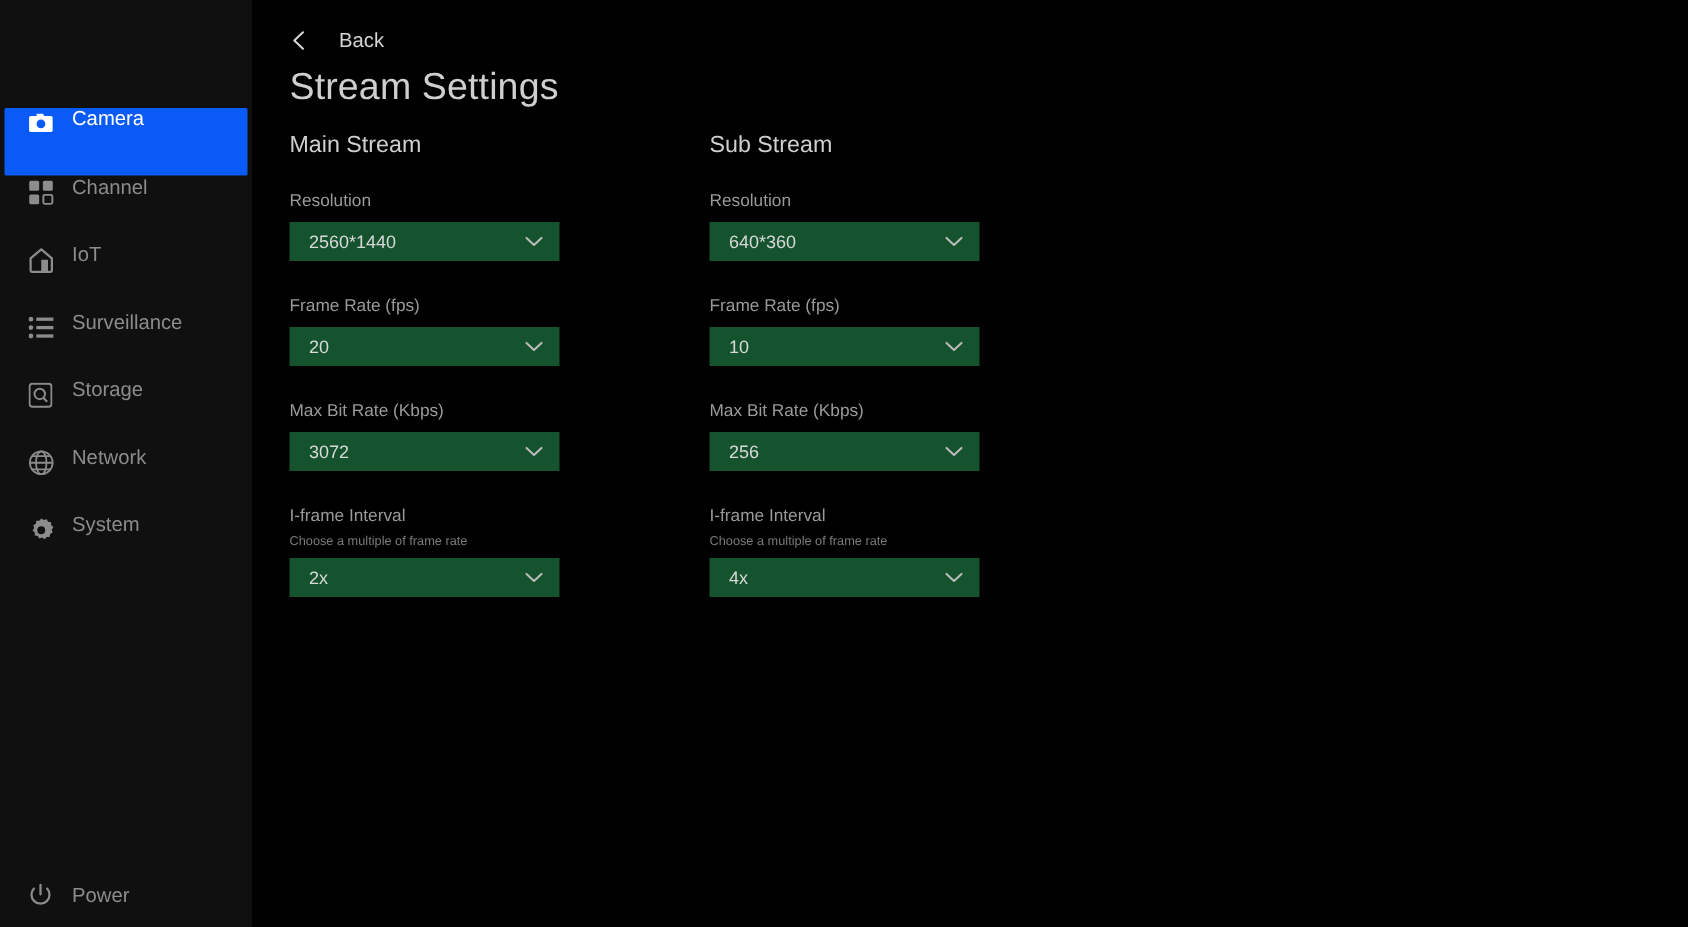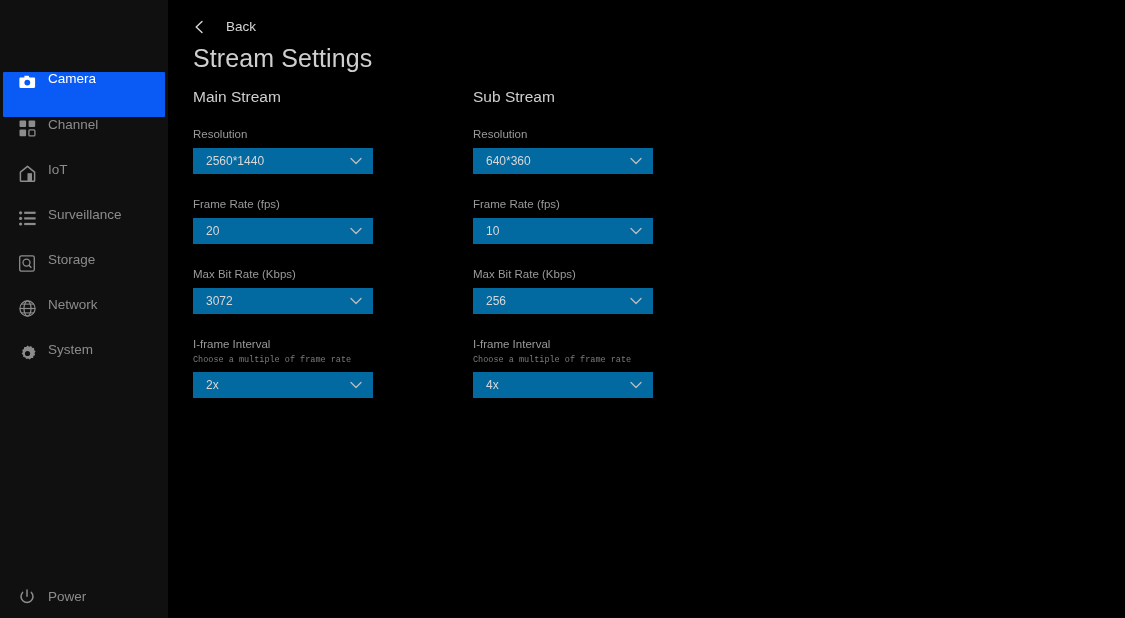--- a/index.html
+++ b/index.html
@@ -151,27 +151,26 @@
     margin-bottom: 7px;
     white-space: nowrap;
   }
   .field-hint {
     font-size: 8.5px;
     color: #7b7b7b;
     line-height: 1;
     margin-top: -2px;
     margin-bottom: 8px;
     white-space: nowrap;
-    font-family: Liberation Mono, monospace;
   }
   .select {
     position: relative;
     width: 180px;
     height: 26px;
-    background: #0369a1;
+    background: #14532d;
     display: flex;
     align-items: center;
     padding: 0 8px 0 13px;
   }
   .select-value {
     font-size: 12px;
     color: #d8d8d8;
     line-height: 1;
     flex: 1 1 auto;
     white-space: nowrap;

